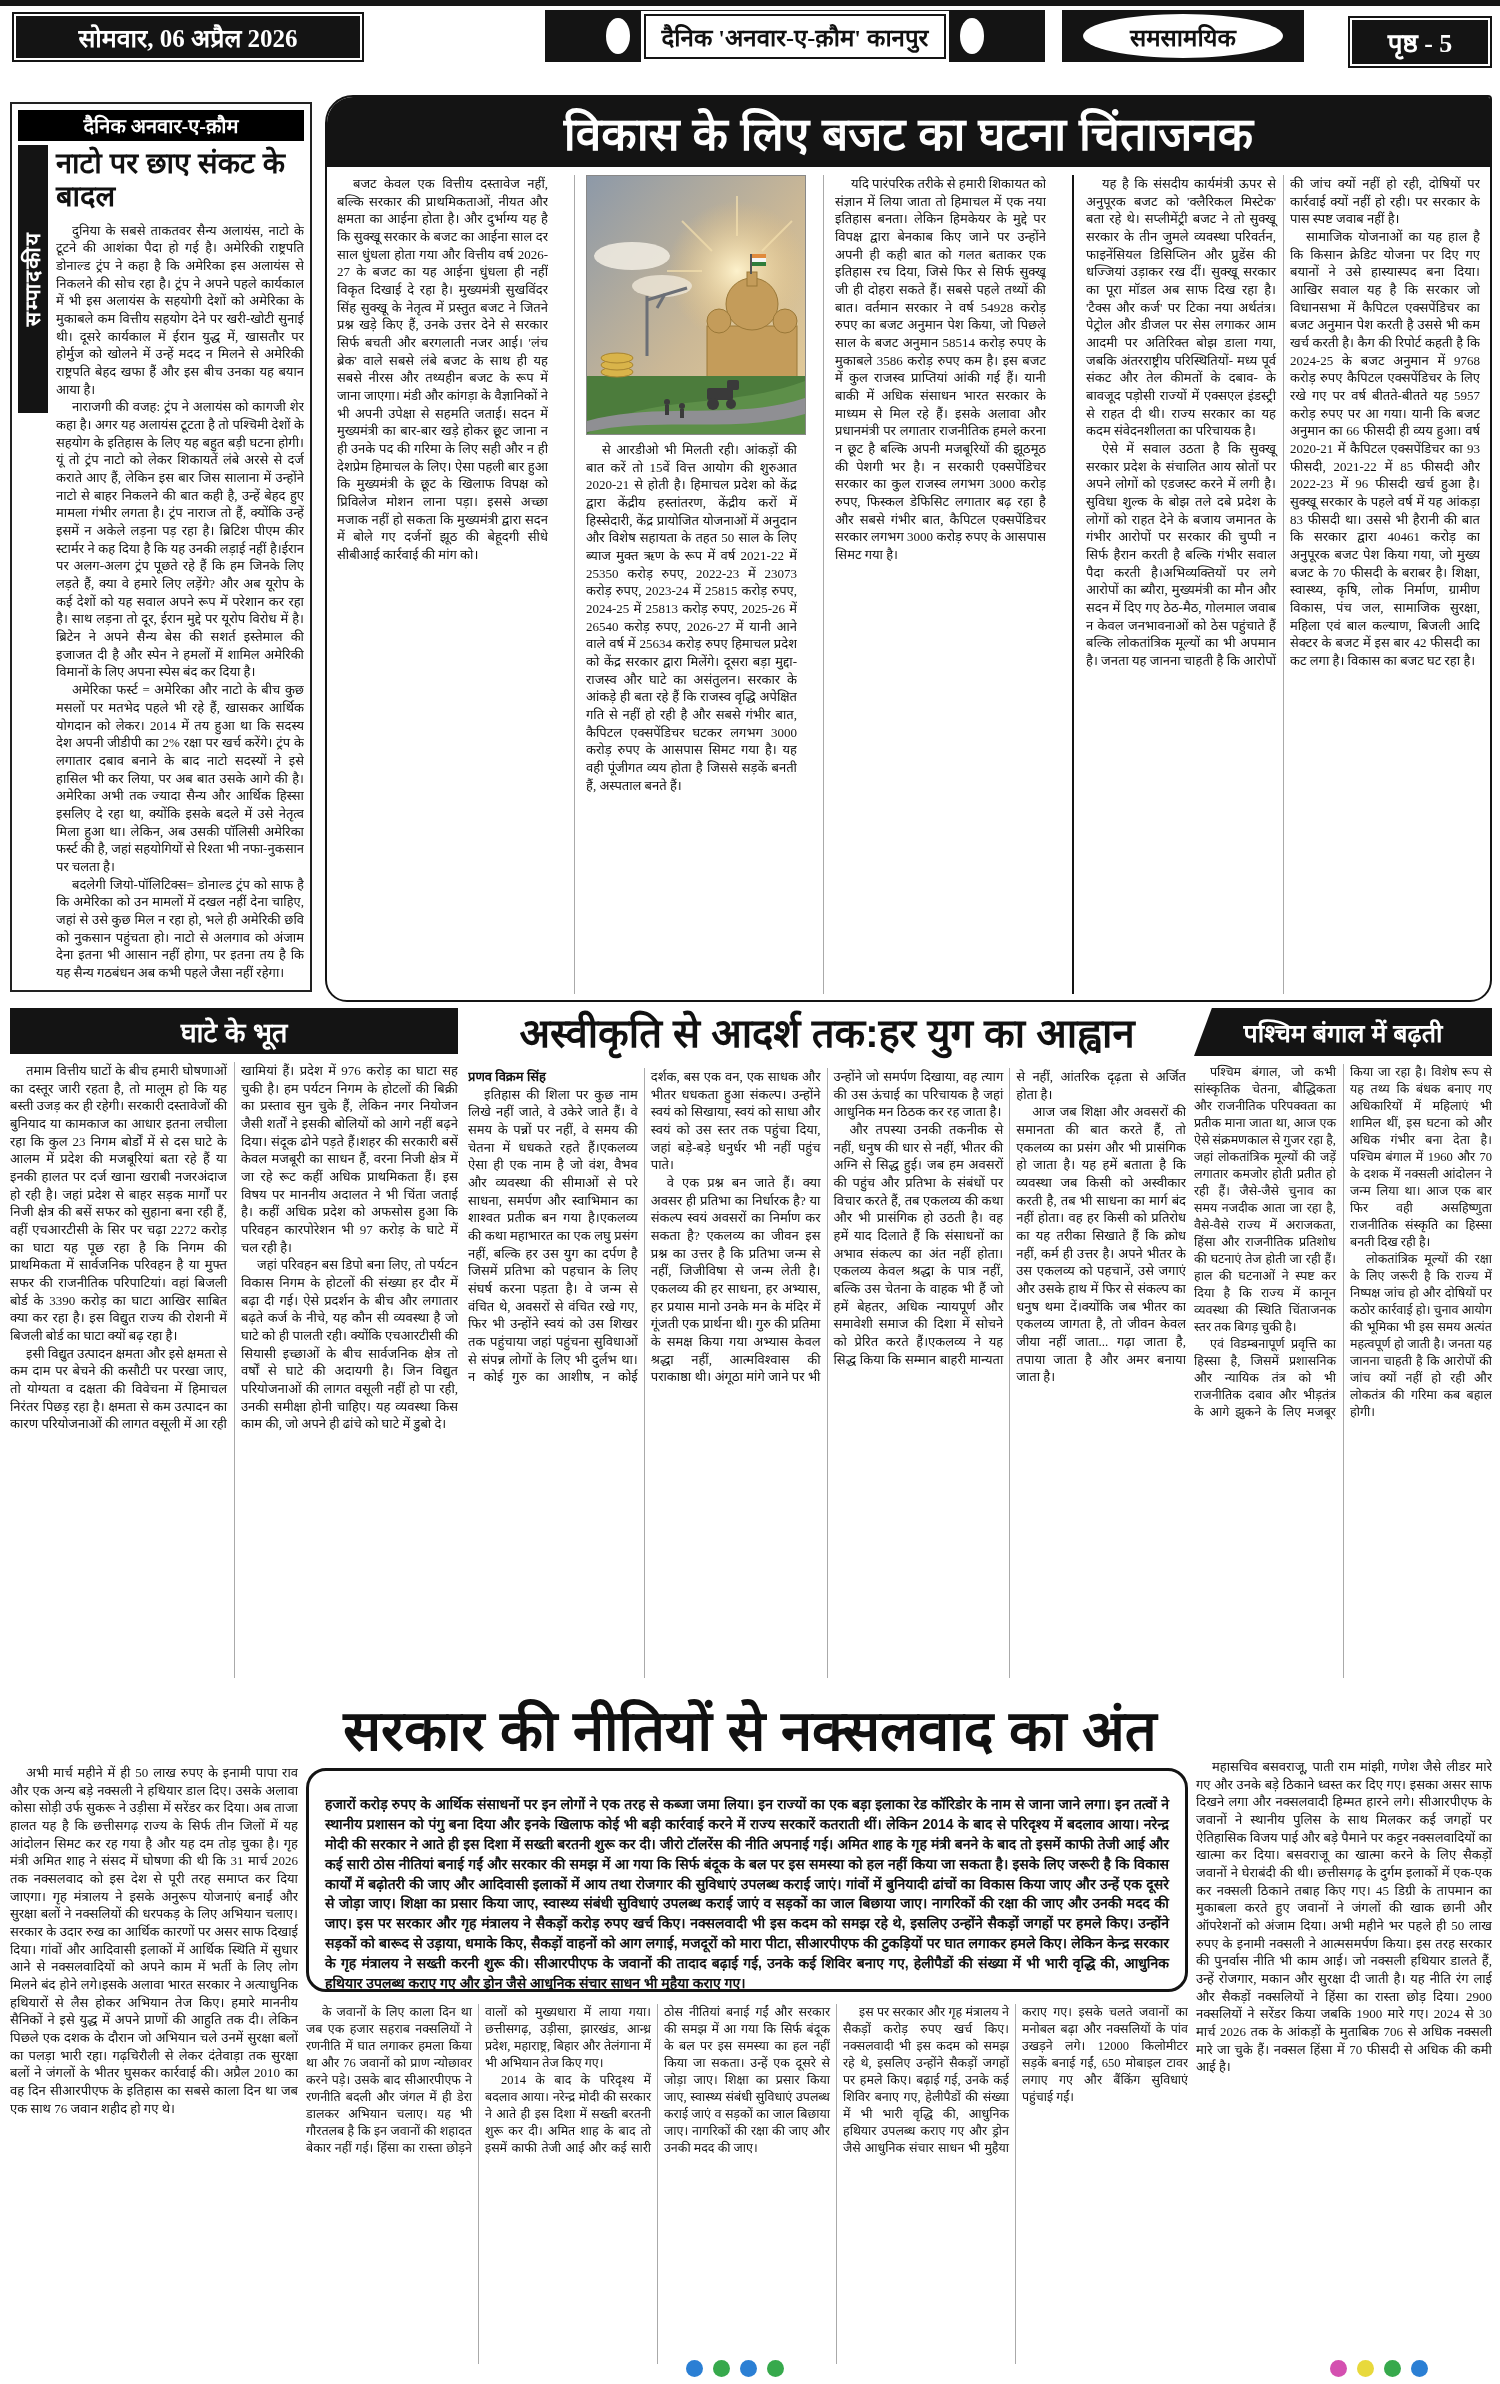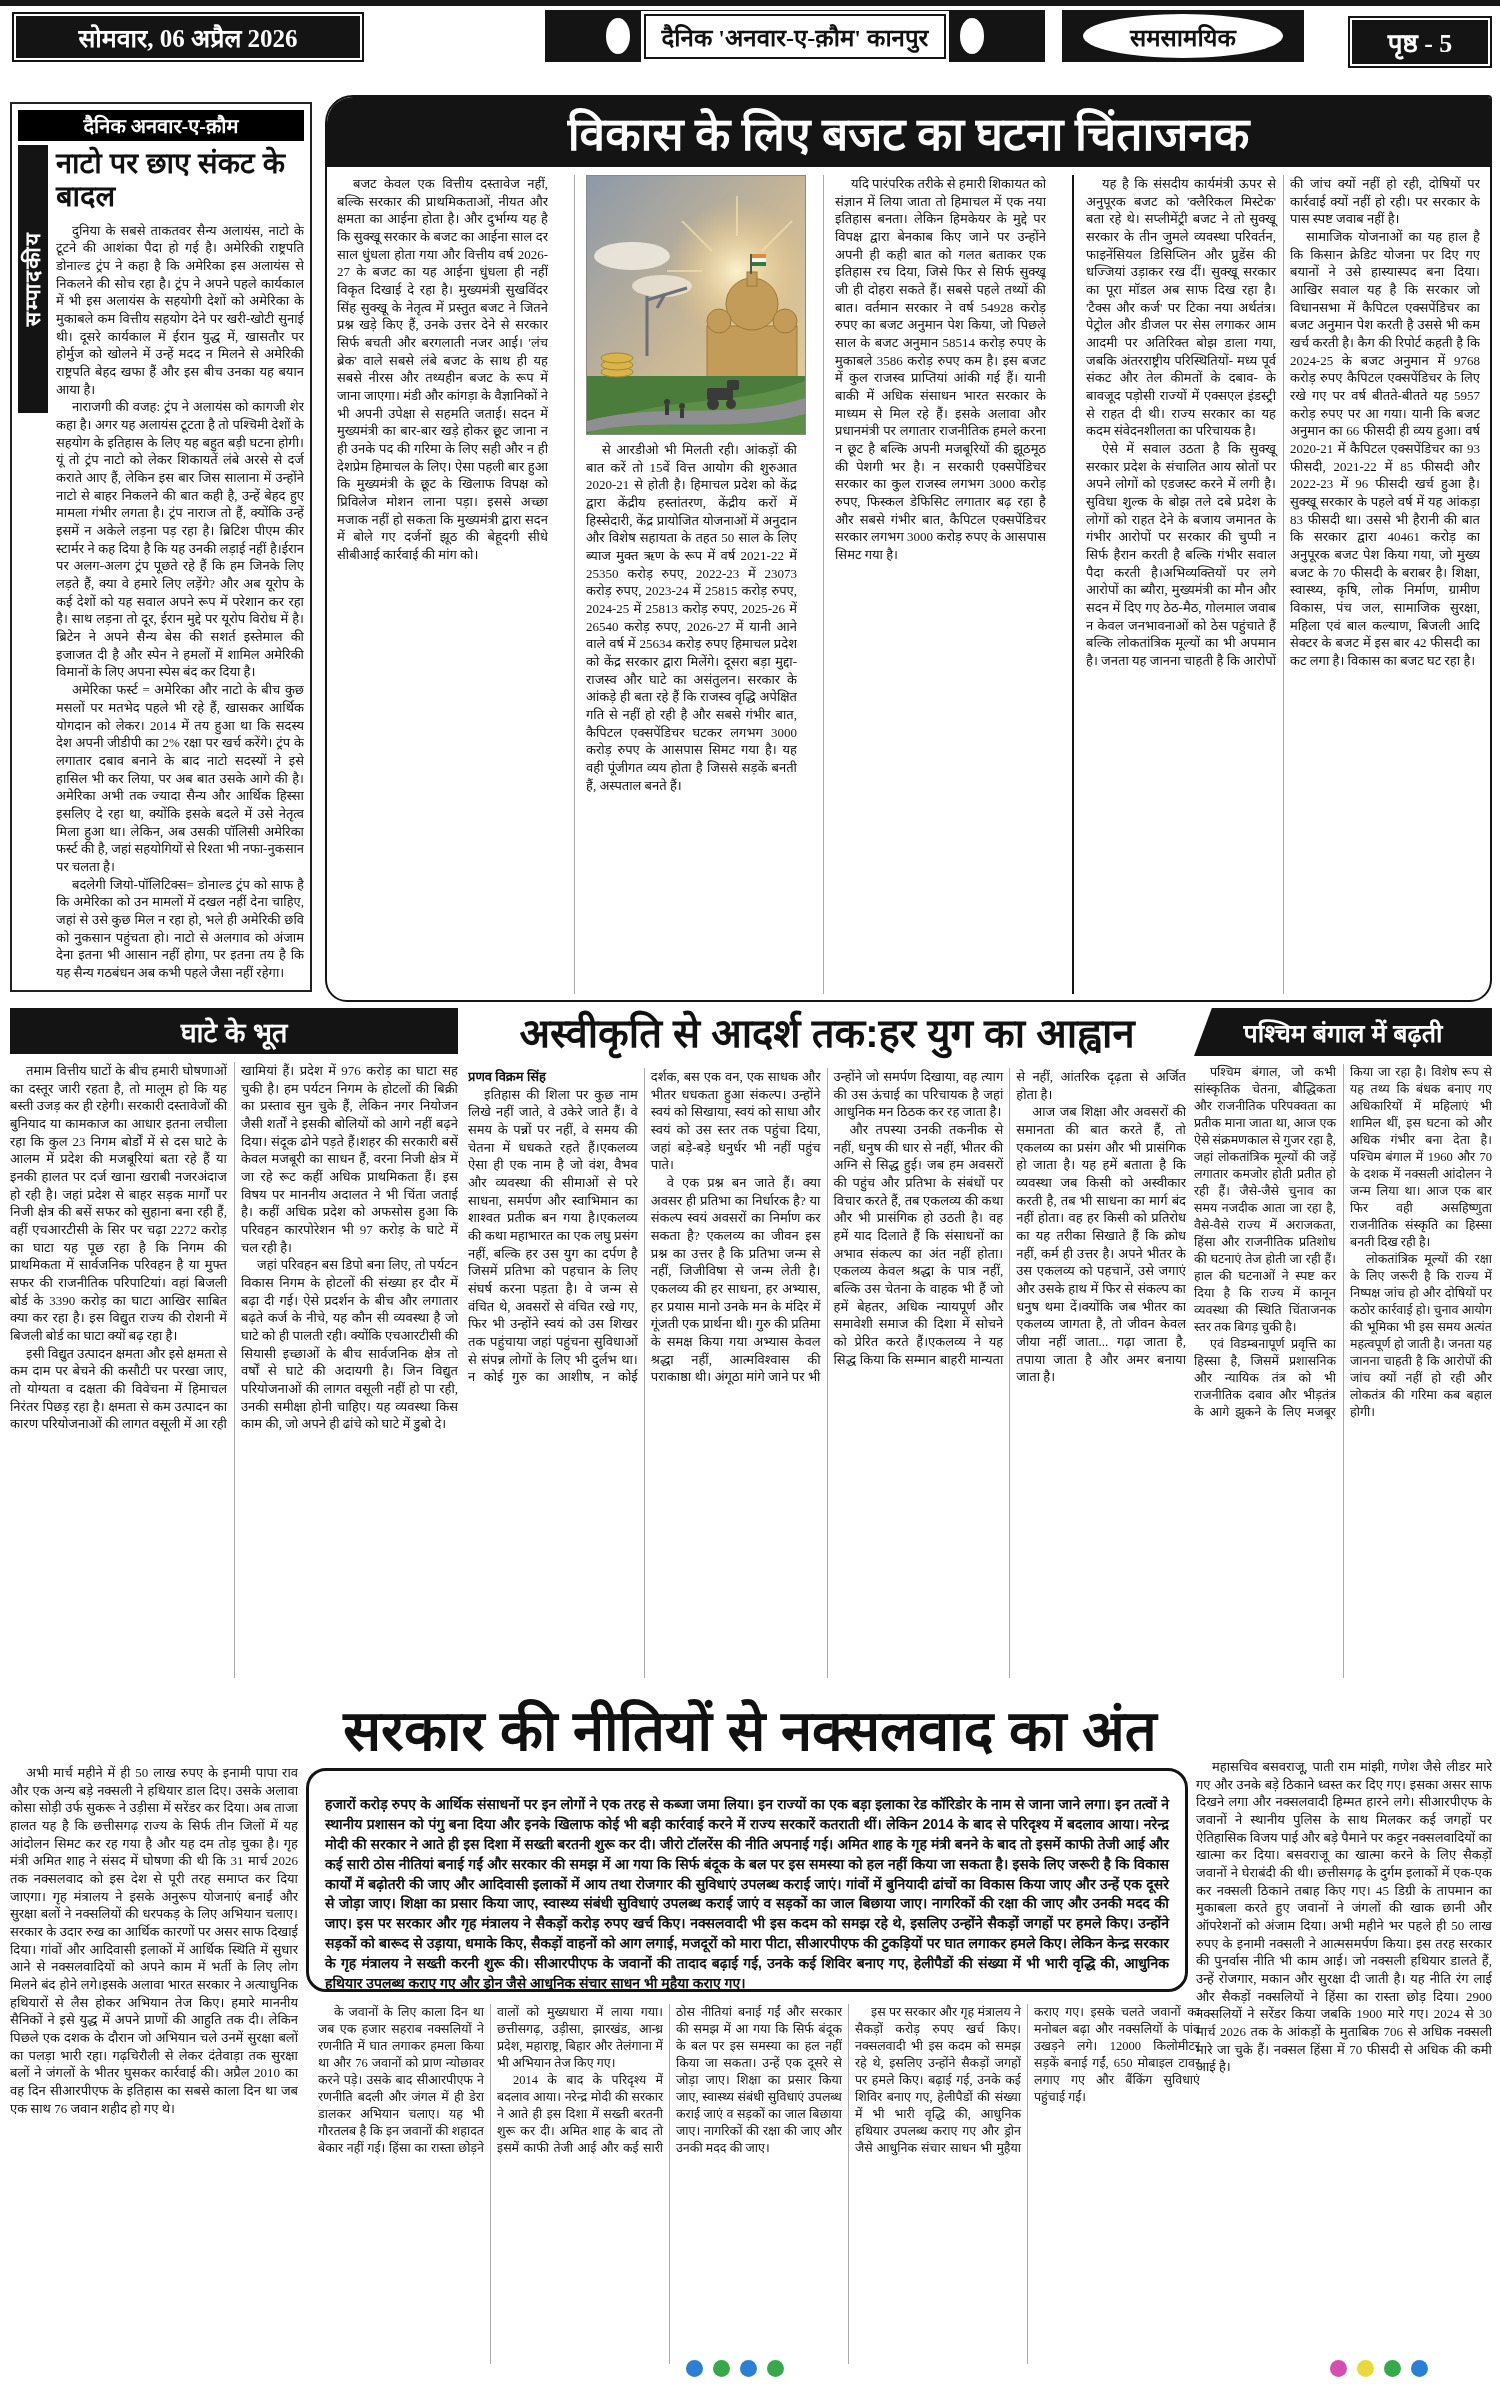--- a/index.html
+++ b/index.html
@@ -21,35 +21,35 @@
   .section-ellipse{background:#fff;border-radius:50%;width:200px;height:44px;display:flex;
                    align-items:center;justify-content:center;font-weight:bold;font-size:24px;}
   .page-box{left:1348px;top:16px;width:144px;height:52px;background:#141414;color:#fff;
             display:flex;align-items:center;justify-content:center;font-weight:bold;font-size:26px;
             box-shadow:inset 0 0 0 2px #141414, inset 0 0 0 4px #fff;}
   
   .bodytext{font-size:13px;line-height:1.36;text-align:justify;overflow:hidden;}
   .bodytext p{margin:0;text-indent:16px;}
   .cols2{column-count:2;column-gap:14px;column-rule:1px solid #aaa;}
   .cols4{column-count:4;column-gap:13px;column-rule:1px solid #aaa;}
-  .cols5{column-count:5;column-gap:13px;column-rule:1px solid #aaa;margin-left:12px;}
+  .cols5{column-count:5;column-gap:13px;column-rule:1px solid #aaa;}
   
   .edit-box{left:10px;top:102px;width:302px;height:890px;border:2px solid #222;padding:6px;box-sizing:border-box;}
   .edit-kicker{background:#000000;color:#fff;text-align:center;font-weight:bold;font-size:20px;padding:2px 0;}
   .edit-vert{float:left;width:30px;height:268px;background:#141414;color:#fff;margin:4px 8px 4px 0;
              display:flex;align-items:center;justify-content:center;}
   .edit-vert span{writing-mode:vertical-rl;transform:rotate(180deg);font-weight:bold;font-size:21px;
                   font-family:"Liberation Sans",sans-serif;letter-spacing:2px;}
   .edit-headline{font-family:"Liberation Sans",sans-serif;font-weight:bold;font-size:29px;line-height:1.15;
                  padding:6px 0 8px 0;}
   
   .budget-outer{left:325px;top:95px;width:1167px;height:907px;border:2px solid #141414;
                 border-radius:28px 4px 22px 22px;box-sizing:border-box;overflow:hidden;}
   .budget-banner{height:70px;background:#141414;color:#fff;display:flex;align-items:center;justify-content:center;}
-  .budget-banner h1{margin:0;font-family:Liberation Serif, serif;font-weight:bold;font-size:46px;}
+  .budget-banner h1{margin:0;font-family:Liberation Sans, sans-serif;font-weight:bold;font-size:46px;}
   .budget-flex{display:flex;height:835px;padding:8px 10px;box-sizing:border-box;gap:26px;}
   .bcol{width:211px;flex:0 0 auto;}
   .bcol.rule{border-left:1px solid #aaa;padding-left:11px;}
   .bphoto{width:218px;height:258px;border:1px solid #888;margin-bottom:6px;}
   .bright{flex:1 1 auto;border-left:2px solid #141414;padding-left:12px;}
   
   .ghaate-head{left:10px;top:1008px;width:448px;height:46px;background:#141414;color:#fff;
                display:flex;align-items:center;justify-content:center;font-weight:bold;font-size:27px;
                font-family:"Liberation Sans",sans-serif;}
   .ghaate-body{left:10px;top:1062px;width:448px;height:616px;}

